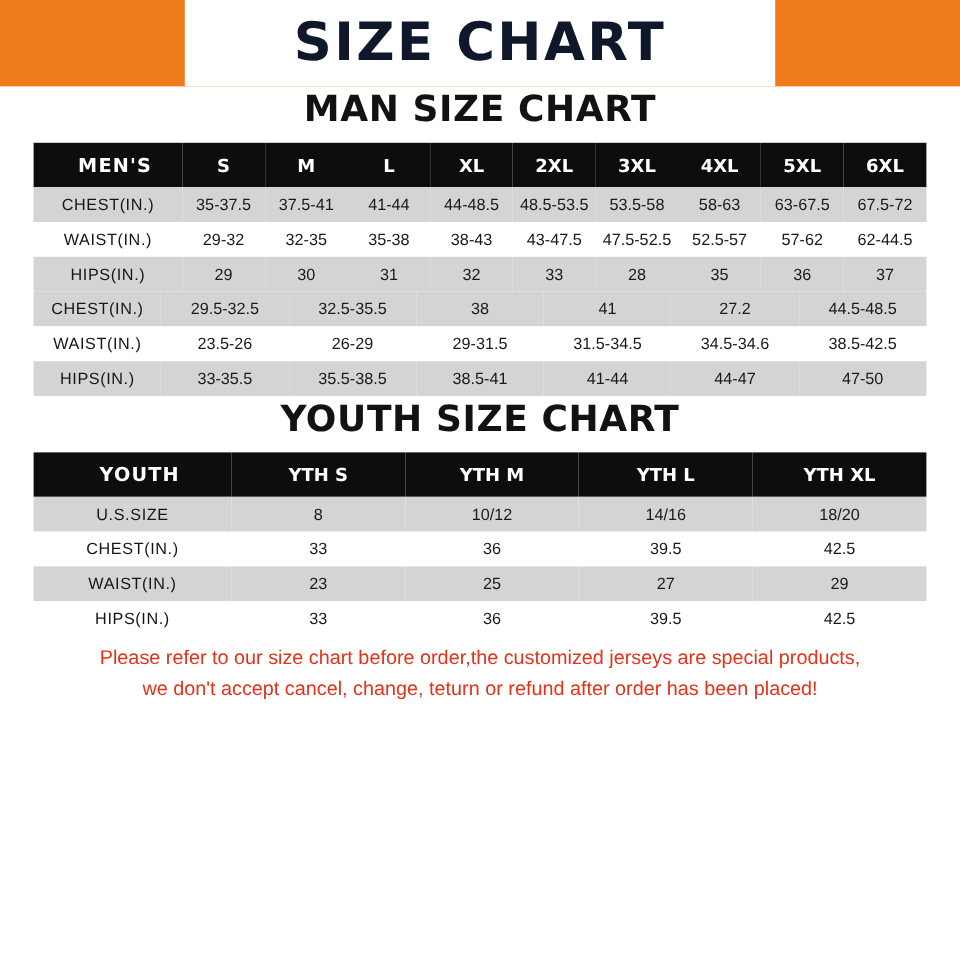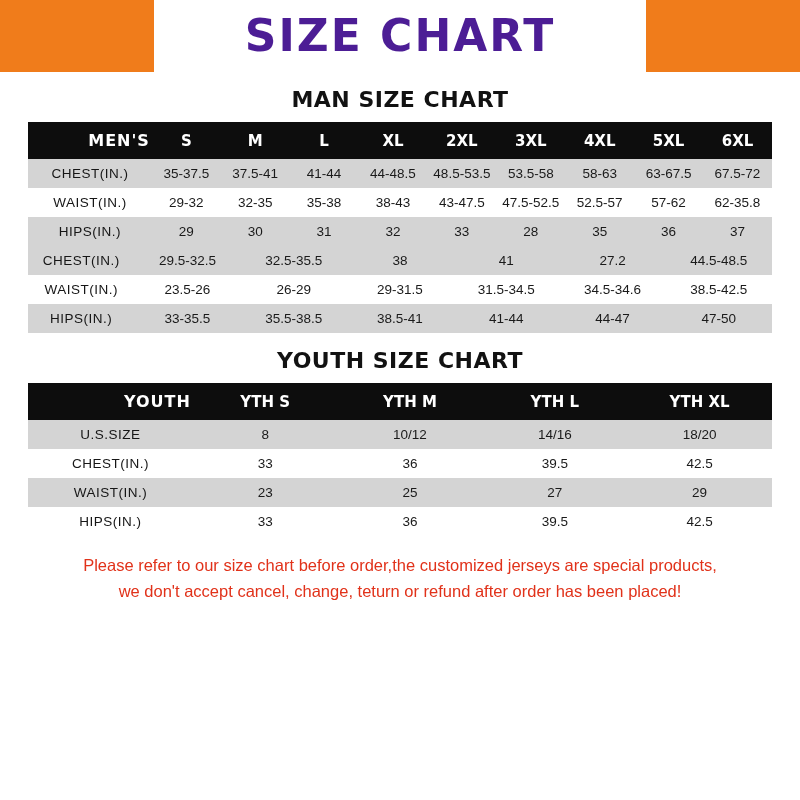--- a/index.html
+++ b/index.html
@@ -37,32 +37,32 @@
     height: 72px;
     background: #ffffff;
   }
   .banner-title {
     position: relative;
     z-index: 2;
     font-family: "DejaVu Sans", sans-serif;
     font-weight: bold;
     font-size: 44px;
     letter-spacing: 2px;
-    color: #4c1d95;
+    color: #0f172a;
     line-height: 72px;
   }
   
   .section-title {
     text-align: center;
     font-family: "DejaVu Sans", sans-serif;
     font-weight: bold;
-    font-size: 22px;
+    font-size: 30px;
     letter-spacing: 0.5px;
     color: #121212;
-    margin: 15px 0 10px 0;
+    margin: 2px 0 10px 0;
   }
   .section {
     padding: 0 28px;
   }
   table.size-table {
     width: 100%;
     border-collapse: collapse;
     table-layout: fixed;
   }
   table.size-table tr.head-row {
@@ -70,21 +70,21 @@
   }
   table.size-table tr.head-row th {
     color: #ffffff;
     font-family: "DejaVu Sans", sans-serif;
     font-weight: bold;
     font-size: 15px;
     padding: 9px 2px;
     text-align: center;
   }
   table.size-table tr.head-row th.rowlabel {
-    text-align: right;
+    text-align: center;
     padding-left: 14px;
     font-size: 16px;
     letter-spacing: 1px;
   }
   table.size-table td {
     font-family: "Liberation Sans", sans-serif;
     font-size: 13.5px;
     color: #1a1a1a;
     text-align: center;
     padding: 7px 2px;
@@ -99,21 +99,21 @@
   tr.shade-b { background: #ffffff; }
   tr.shade-c { background: #d4d4d4; }
   
   .men-col-label { width: 14.5%; }
   
   .women-col-label { width: 19%; }
   
   .youth-col-label { width: 20%; }
   
   .note {
-    margin-top: 16px;
+    margin-top: 5px;
     padding: 0 24px;
     text-align: center;
     color: #e1321a;
     font-family: "Liberation Sans", sans-serif;
     font-size: 16.5px;
     line-height: 26px;
   }
   .note div { white-space: nowrap; }
 </style>
 </head>
@@ -157,21 +157,21 @@
       <tr class="shade-b">
         <td class="rowlabel">WAIST(IN.)</td>
         <td>29-32</td>
         <td>32-35</td>
         <td>35-38</td>
         <td>38-43</td>
         <td>43-47.5</td>
         <td>47.5-52.5</td>
         <td>52.5-57</td>
         <td>57-62</td>
-        <td>62-35.8</td>
+        <td>62-44.5</td>
       </tr>
       <tr class="shade-c">
         <td class="rowlabel">HIPS(IN.)</td>
         <td>29</td>
         <td>30</td>
         <td>31</td>
         <td>32</td>
         <td>33</td>
         <td>28</td>
         <td>35</td>

